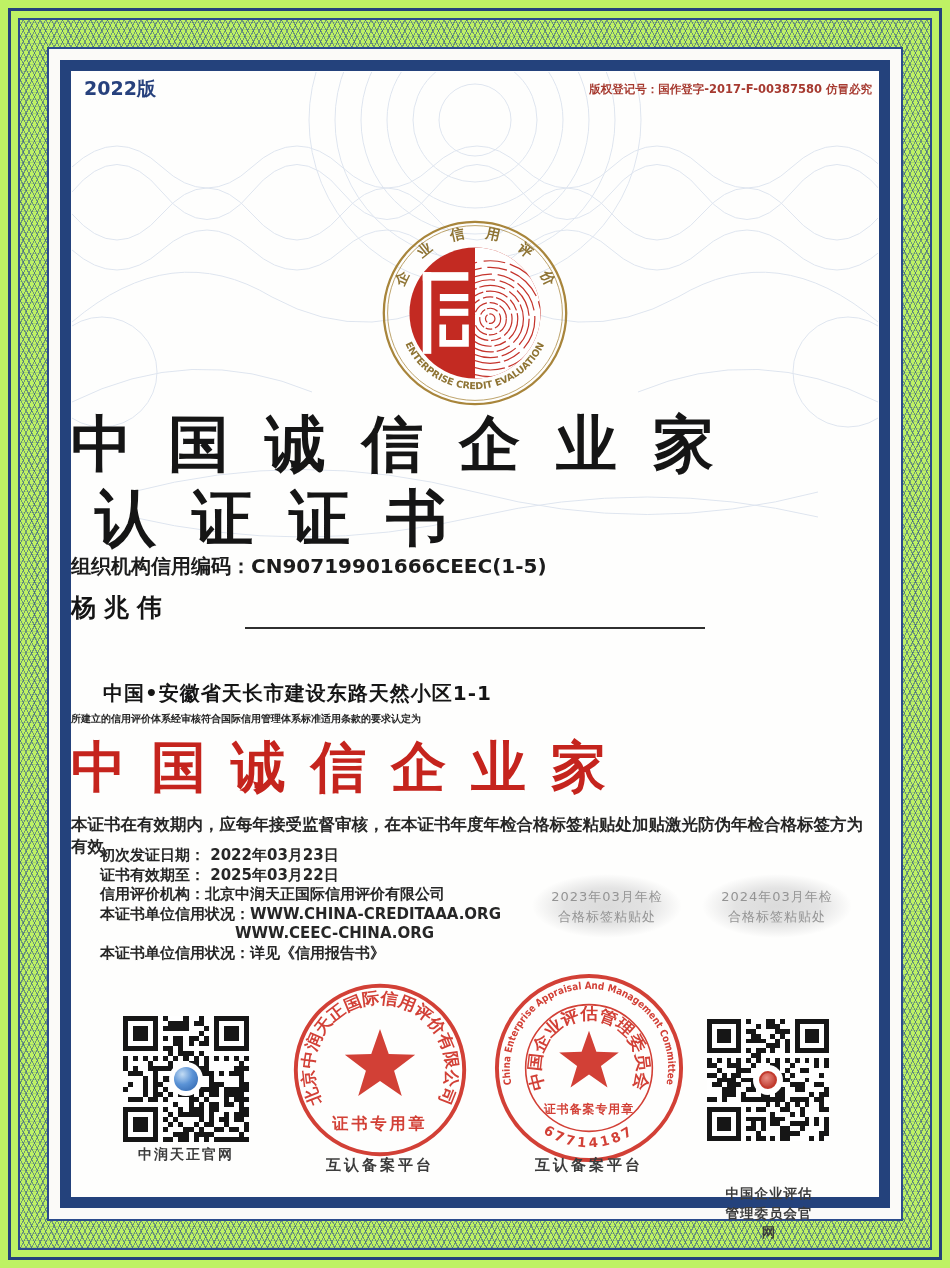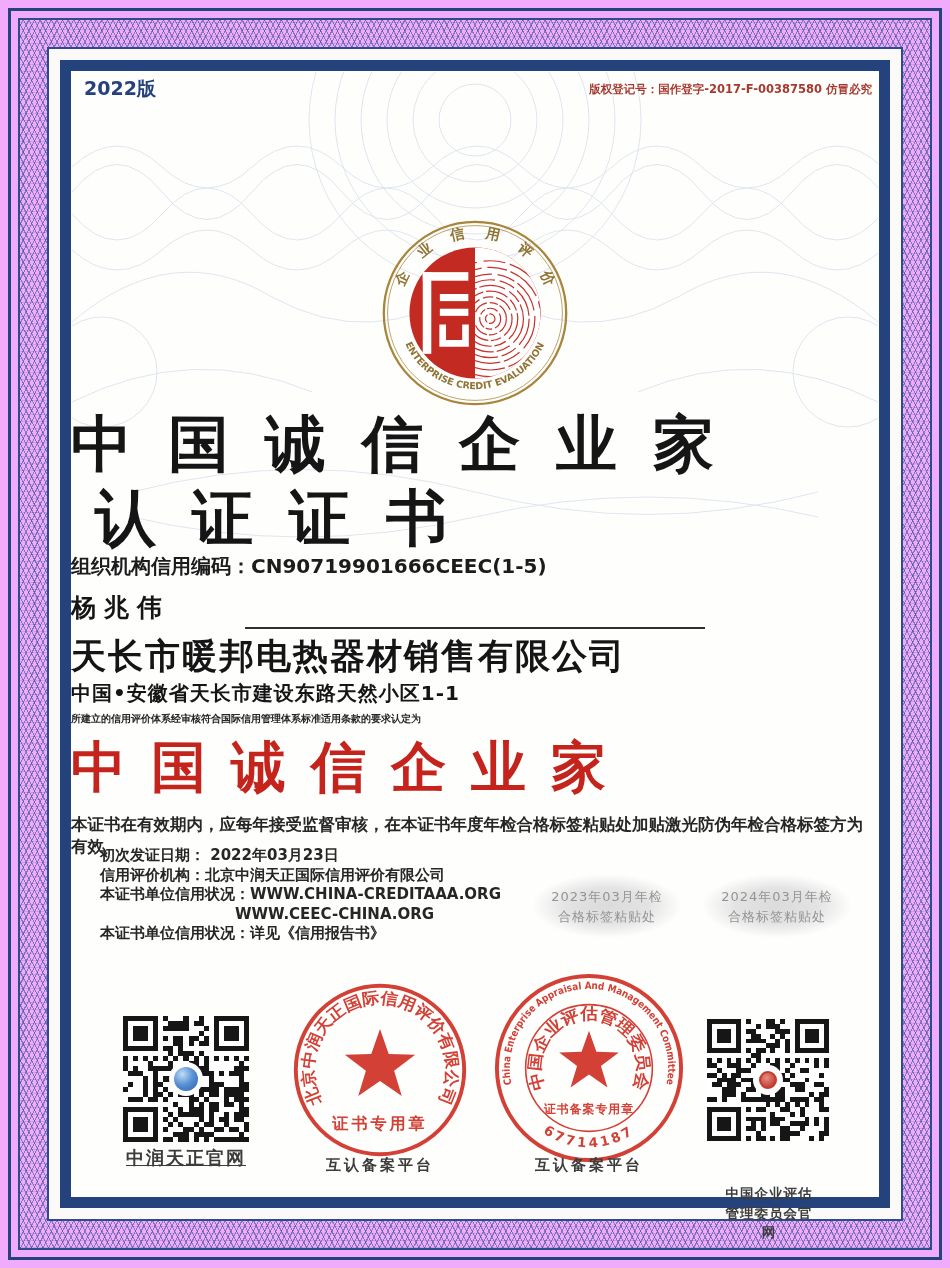--- a/index.html
+++ b/index.html
@@ -1,16 +1,16 @@
 <!DOCTYPE html>
 <html><head>
 <meta charset="utf-8">
 <style>
   html,body{margin:0;padding:0;background:#e9e7e2;}
-  .page{position:relative;width:950px;height:1268px;margin:0 auto;background:#f0abfc;
+  .page{position:relative;width:950px;height:1268px;margin:0 auto;background:#bef264;
         font-family:"DejaVu Sans","Liberation Sans",sans-serif;overflow:hidden;
         box-shadow:0 0 8px rgba(0,0,0,.25);}
   
   .outer-line{position:absolute;inset:8px;border:3px solid #24427c;}
   .band{position:absolute;inset:18px;border:2px solid #2c4c8c;
         background:
           repeating-linear-gradient(63deg,rgba(44,76,140,.55) 0 1px,transparent 1px 5px),
           repeating-linear-gradient(-63deg,rgba(44,76,140,.55) 0 1px,transparent 1px 5px),
           repeating-linear-gradient(0deg,rgba(44,76,140,.18) 0 1px,transparent 1px 7px);}
   .band-hole{position:absolute;inset:47px;background:#fbfaf8;border:2px solid #2c4c8c;}
@@ -22,21 +22,21 @@
   
   .logo{position:absolute;left:380px;top:218px;width:190px;height:190px;}
   
   .c{position:absolute;left:71px;right:71px;text-align:left;color:#151515;}
   .t1{top:404px;font-size:61px;font-weight:800;letter-spacing:36px;margin-right:-36px;}
   .t2{top:478px;font-size:61px;font-weight:800;letter-spacing:36px;margin-right:-36px;margin-left:24px;}
   .code{top:553px;font-size:20px;font-weight:600;color:#1c1c1c;}
   .name{top:591px;font-size:25px;font-weight:bold;letter-spacing:8px;margin-right:-8px;}
   .rule{position:absolute;left:245px;width:460px;top:627px;border-top:2.5px solid #2f2f2f;}
   .company{top:633px;font-size:35px;font-weight:800;letter-spacing:2px;}
-  .address{top:680px;font-size:20px;font-weight:bold;letter-spacing:1px;}
+  .address{top:680px;font-size:20px;font-weight:bold;letter-spacing:1px;padding-left:32px;}
   .statement{top:712px;font-size:10px;font-weight:600;color:#262626;}
   .award{top:731px;font-size:55px;font-weight:bold;color:#c5241d;letter-spacing:25px;margin-right:-25px;
          font-family:"DejaVu Serif","Liberation Serif",serif;}
   .validity{top:814px;font-size:16.5px;font-weight:600;color:#262626;}
   
   .details{position:absolute;left:100px;top:846px;font-size:15px;font-weight:600;color:#262626;}
   .details div{line-height:19.5px;}
   .details .indent{padding-left:135px;}
   
   .check{position:absolute;width:150px;height:64px;border-radius:50%;text-align:center;
@@ -53,21 +53,21 @@
   .globe{left:171px;top:1064px;width:30px;height:30px;box-shadow:0 0 0 2px #fff;}
   .globe span{display:block;width:24px;height:24px;border-radius:50%;
         background:radial-gradient(circle at 35% 30%,#c3dcf4,#5b93d6 45%,#2a5fa8);}
   .seal-ic{left:755px;top:1067px;width:26px;height:26px;box-shadow:0 0 0 2px #fff;}
   .seal-ic span{display:block;width:18px;height:18px;border-radius:50%;border:2px solid #c23b2e;
         background:radial-gradient(circle at 40% 35%,#e98d82,#b5281c);box-sizing:border-box;}
   .stamp{position:absolute;opacity:.92;}
   .s1{left:287px;top:977px;width:186px;height:186px;}
   .s2{left:490px;top:969px;width:198px;height:198px;}
   .caption{position:absolute;text-align:center;font-size:15px;font-weight:600;letter-spacing:3px;color:#3c3c3c;}
-  .capq1{left:116px;width:140px;top:1146px;font-size:18px;letter-spacing:2px;text-decoration:underline;}
+  .capq1{left:116px;width:140px;top:1146px;font-size:14px;letter-spacing:2px;}
   .caps1{left:287px;width:186px;top:1156px;}
   .caps2{left:490px;width:198px;top:1156px;}
   .capq2{left:723px;width:92px;top:1136px;font-size:13.5px;letter-spacing:1px;line-height:1.45;margin-top:48px;}
 </style>
 </head>
 <body>
 
 <div class="page">
 
   <div class="outer-line"></div>
@@ -141,29 +141,29 @@
       <path d="M -3,12 v 20 h 24 v -20" fill="none" stroke="#fff" stroke-width="7"></path>
     </g>
   </svg>
 
   <div class="c t1">中国诚信企业家</div>
   <div class="c t2">认证证书</div>
   <div class="c code">组织机构信用编码：CN90719901666CEEC(1-5)</div>
 
   <div class="c name">杨兆伟</div>
   <div class="rule"></div>
-  <div class="c company">天长市暖邦电热器材销售有限公司</div>
   <div class="c address">中国•安徽省天长市建设东路天然小区1-1</div>
 
   <div class="c statement">所建立的信用评价体系经审核符合国际信用管理体系标准适用条款的要求认定为</div>
   <div class="c award">中国诚信企业家</div>
   <div class="c validity">本证书在有效期内，应每年接受监督审核，在本证书年度年检合格标签粘贴处加贴激光防伪年检合格标签方为有效</div>
 
   <div class="details">
     <div>初次发证日期： 2022年03月23日</div>
+    <div>证书有效期至： 2025年03月22日</div>
     <div>信用评价机构：北京中润天正国际信用评价有限公司</div>
     <div>本证书单位信用状况：WWW.CHINA-CREDITAAA.ORG</div>
     <div class="indent">WWW.CEEC-CHINA.ORG</div>
     <div>本证书单位信用状况：详见《信用报告书》</div>
   </div>
 
   <div class="check check1">
     <div>2023年03月年检</div>
     <div>合格标签粘贴处</div>
   </div>

